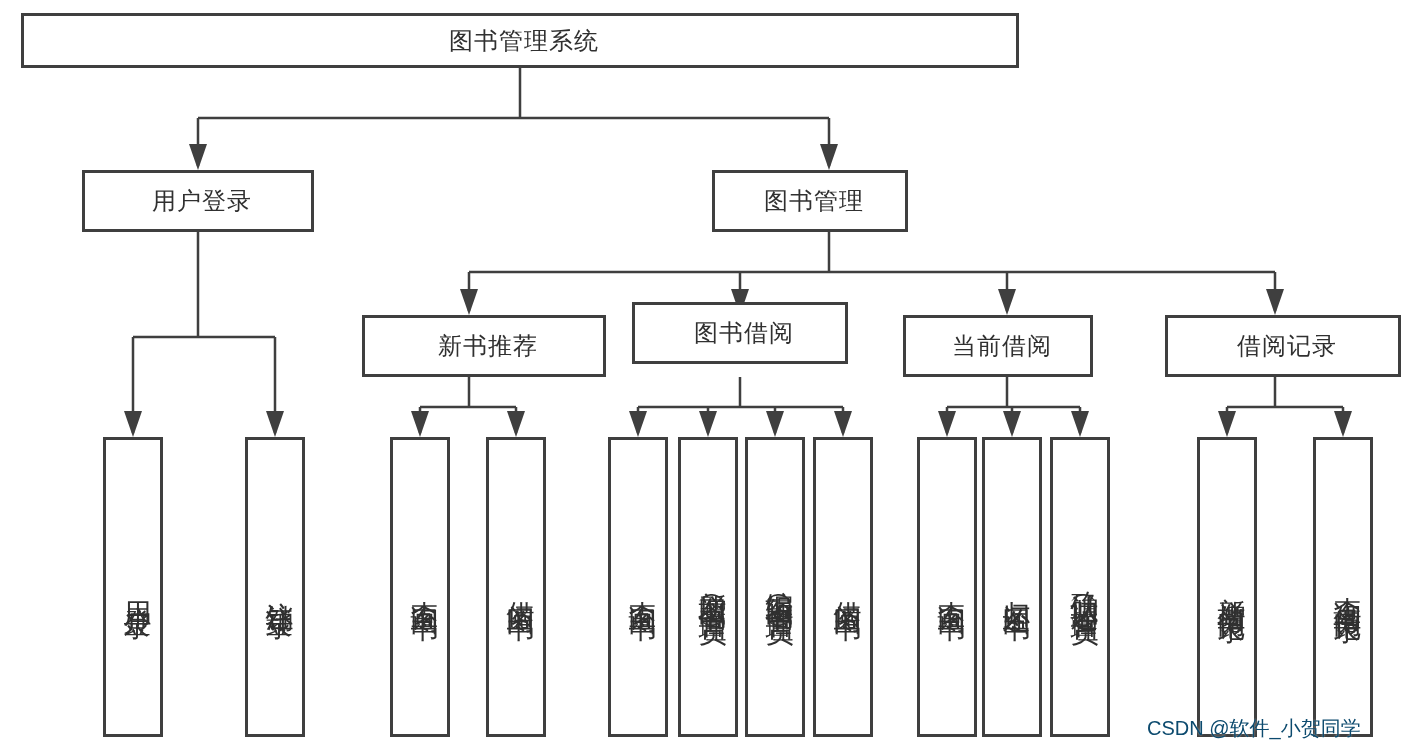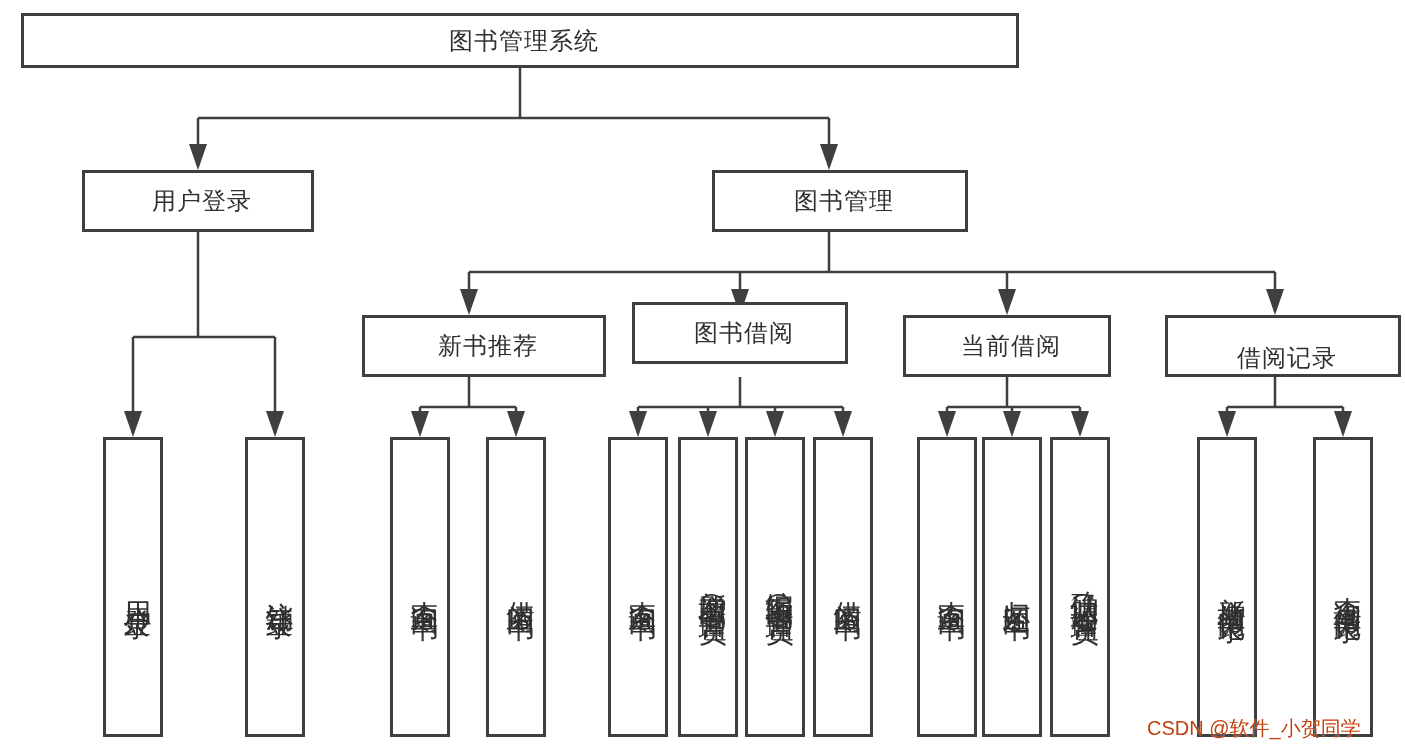--- a/index.html
+++ b/index.html
@@ -33,21 +33,21 @@
     font-size: 28px;
     letter-spacing: 4px;
     line-height: 1;
   }
   .leaf { top: 437px; width: 60px; height: 300px; }
   svg.wires { position: absolute; left: 0; top: 0; }
   .watermark {
     position: absolute;
     left: 1147px; top: 715px;
     font-size: 20px;
-    color: #c2410c;
+    color: #0c4a6e;
     letter-spacing: 0px;
     white-space: nowrap;
     z-index: 5;
     text-shadow: 0 0 2px rgba(255,255,255,0.6);
   }
 </style>
 </head>
 <body>
 
 <div class="canvas">
@@ -92,34 +92,34 @@
     </g>
   </svg>
 
   <div class="node" style="left:21px; top:13px; width:998px; height:55px;">
     <span class="hlabel">图书管理系统</span>
   </div>
 
   <div class="node" style="left:82px; top:170px; width:232px; height:62px;">
     <span class="hlabel">用户登录</span>
   </div>
-  <div class="node" style="left:712px; top:170px; width:256px; height:62px;">
+  <div class="node" style="left:712px; top:170px; width:196px; height:62px;">
     <span class="hlabel">图书管理</span>
   </div>
 
   <div class="node" style="left:362px; top:315px; width:244px; height:62px;">
     <span class="hlabel">新书推荐</span>
   </div>
   <div class="node" style="left:632px; top:302px; width:216px; height:62px;">
     <span class="hlabel">图书借阅</span>
   </div>
-  <div class="node" style="left:903px; top:315px; width:208px; height:62px;">
+  <div class="node" style="left:903px; top:315px; width:190px; height:62px;">
     <span class="hlabel">当前借阅</span>
   </div>
-  <div class="node" style="left:1165px; top:315px; width:236px; height:62px;align-items:flex-end;">
+  <div class="node" style="left:1165px; top:315px; width:236px; height:62px;">
     <span class="hlabel">借阅记录</span>
   </div>
 
   <div class="node leaf" style="left:103px;">
     <span class="vlabel">用户登录</span>
   </div>
   <div class="node leaf" style="left:245px;">
     <span class="vlabel">注销登录</span>
   </div>
 

